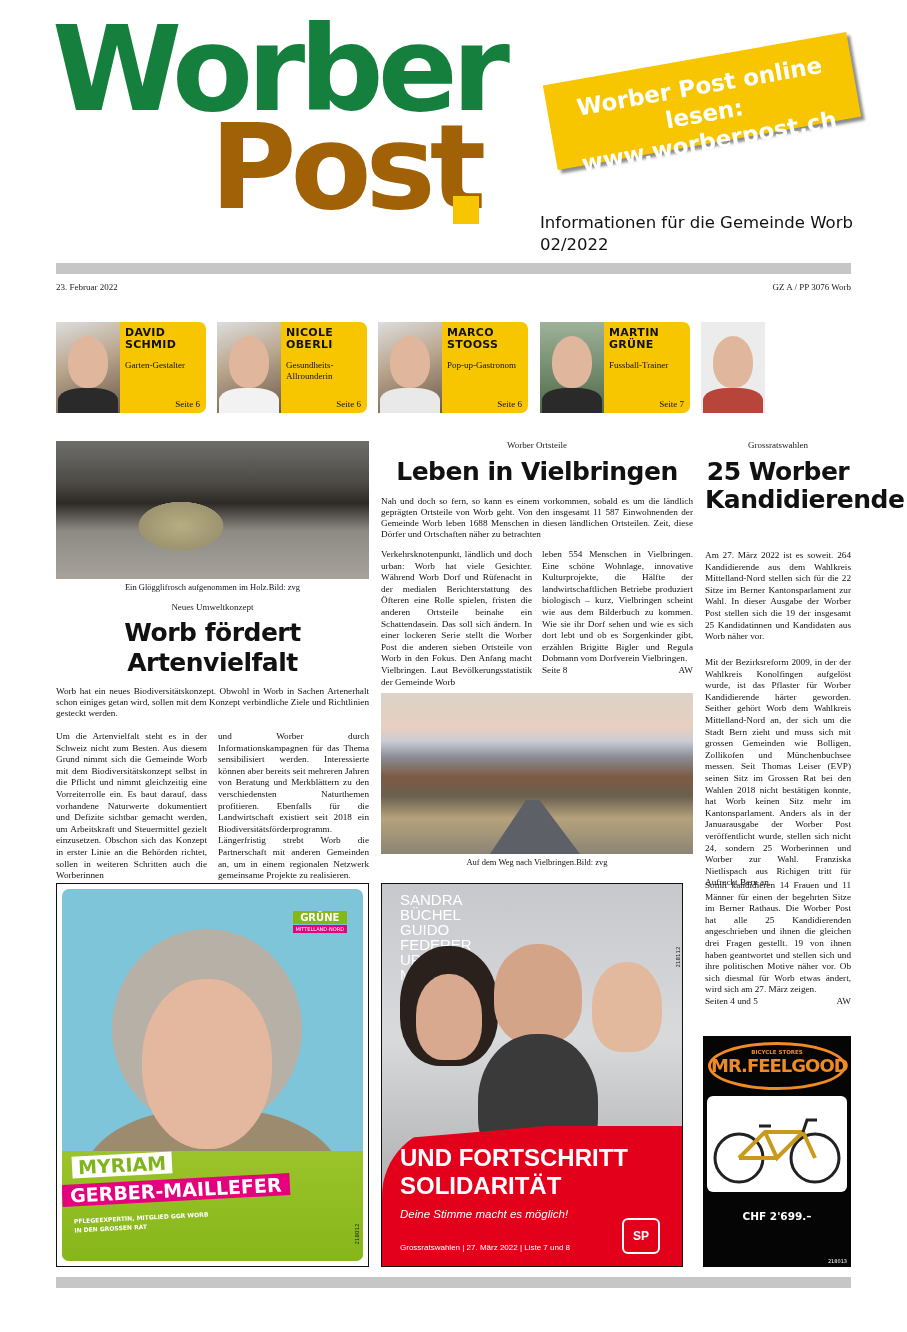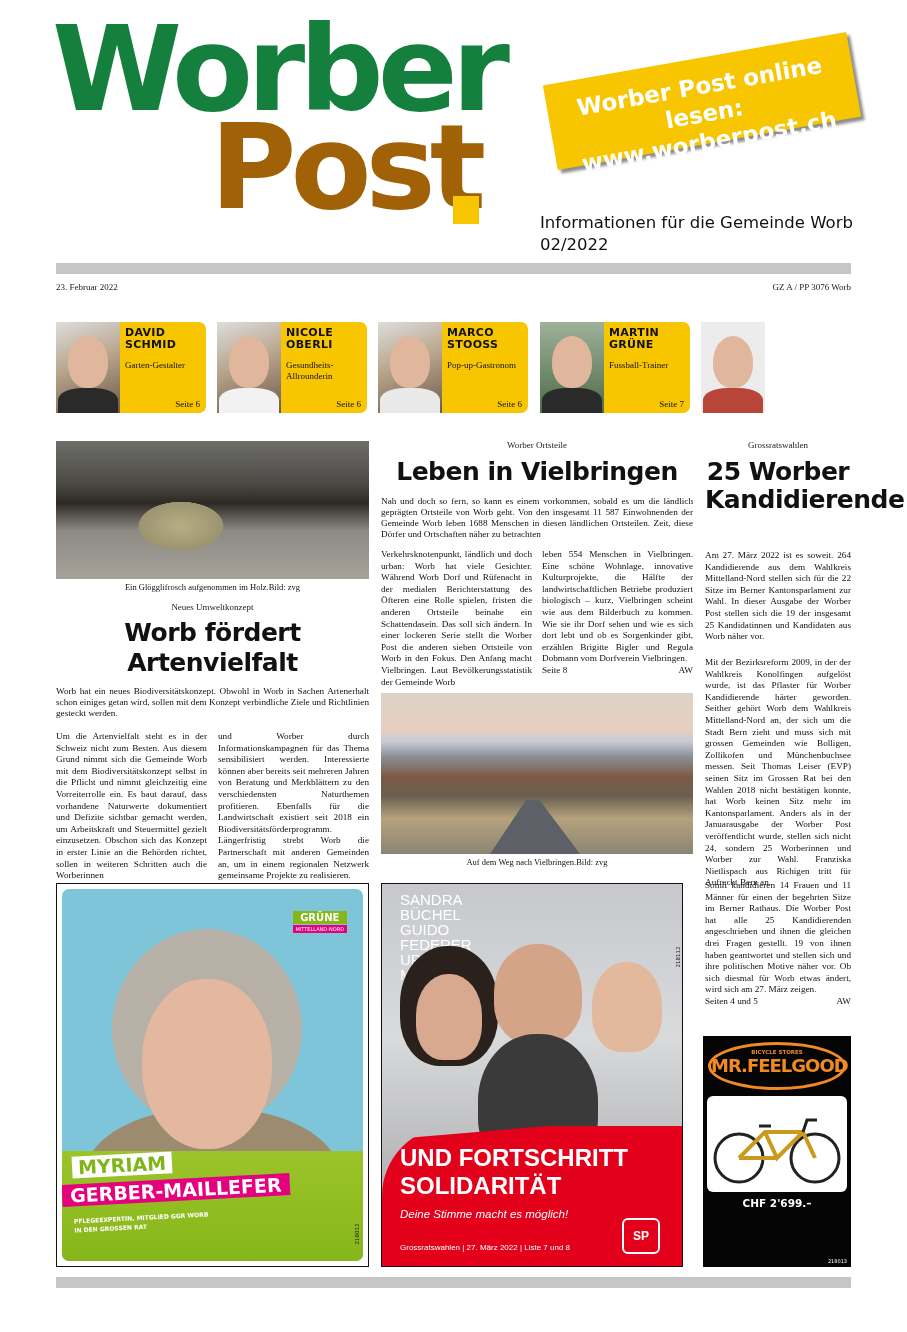--- a/index.html
+++ b/index.html
@@ -66,21 +66,21 @@
   .ad-sp .foot { position: absolute; left: 18px; bottom: 14px; color: #fff; font-family: "Liberation Sans", sans-serif; font-size: 8px; }
   .ad-sp .sp-logo { position: absolute; right: 22px; bottom: 12px; width: 38px; height: 36px; border: 2px solid #fff; border-radius: 6px; color: #fff; font-family: "Liberation Sans", sans-serif; font-weight: bold; font-size: 12px; display: flex; align-items: center; justify-content: center; }
 
   .ad-bike { left: 703px; top: 1036px; width: 148px; height: 231px; background: #050505; padding: 4px; }
   .ad-bike .brand { margin: 2px auto 0; width: 138px; height: 48px; border: 3px solid #f08a24; border-radius: 50%; color: #f08a24; text-align: center; font-family: "DejaVu Sans", sans-serif; font-weight: bold; }
   .ad-bike .brand .t { font-size: 5.5px; margin-top: 4px; }
   .ad-bike .brand .b { font-size: 18px; letter-spacing: -1px; line-height: 22px; }
   .ad-bike .copy { color: #fff; text-align: center; font-family: "DejaVu Sans", sans-serif; font-weight: bold; font-size: 8.5px; line-height: 12px; margin-top: 8px; }
   .ad-bike .copy .hl { color: #f08a24; }
   .ad-bike .bikebox { margin-top: 6px; height: 96px; background: #fff; border-radius: 6px; position: relative; }
-  .ad-bike .price { color: #fff; text-align: center; font-family: "DejaVu Sans", sans-serif; font-weight: bold; font-size: 10.5px; margin-top: 5px; }
+  .ad-bike .price { color: #fff; text-align: center; font-family: "DejaVu Sans", sans-serif; font-weight: bold; font-size: 10.5px; margin-top: 18px; }
 
   .bottom-rule { left: 56px; top: 1277px; width: 795px; height: 11px; background: #c6c6c6; }
 </style>
 </head>
 <body>
 
 <div class="abs logo-worber">Worber</div>
 <div class="abs logo-post">Post</div>
 <div class="abs logo-dot"></div>
 <div class="abs online-badge">

